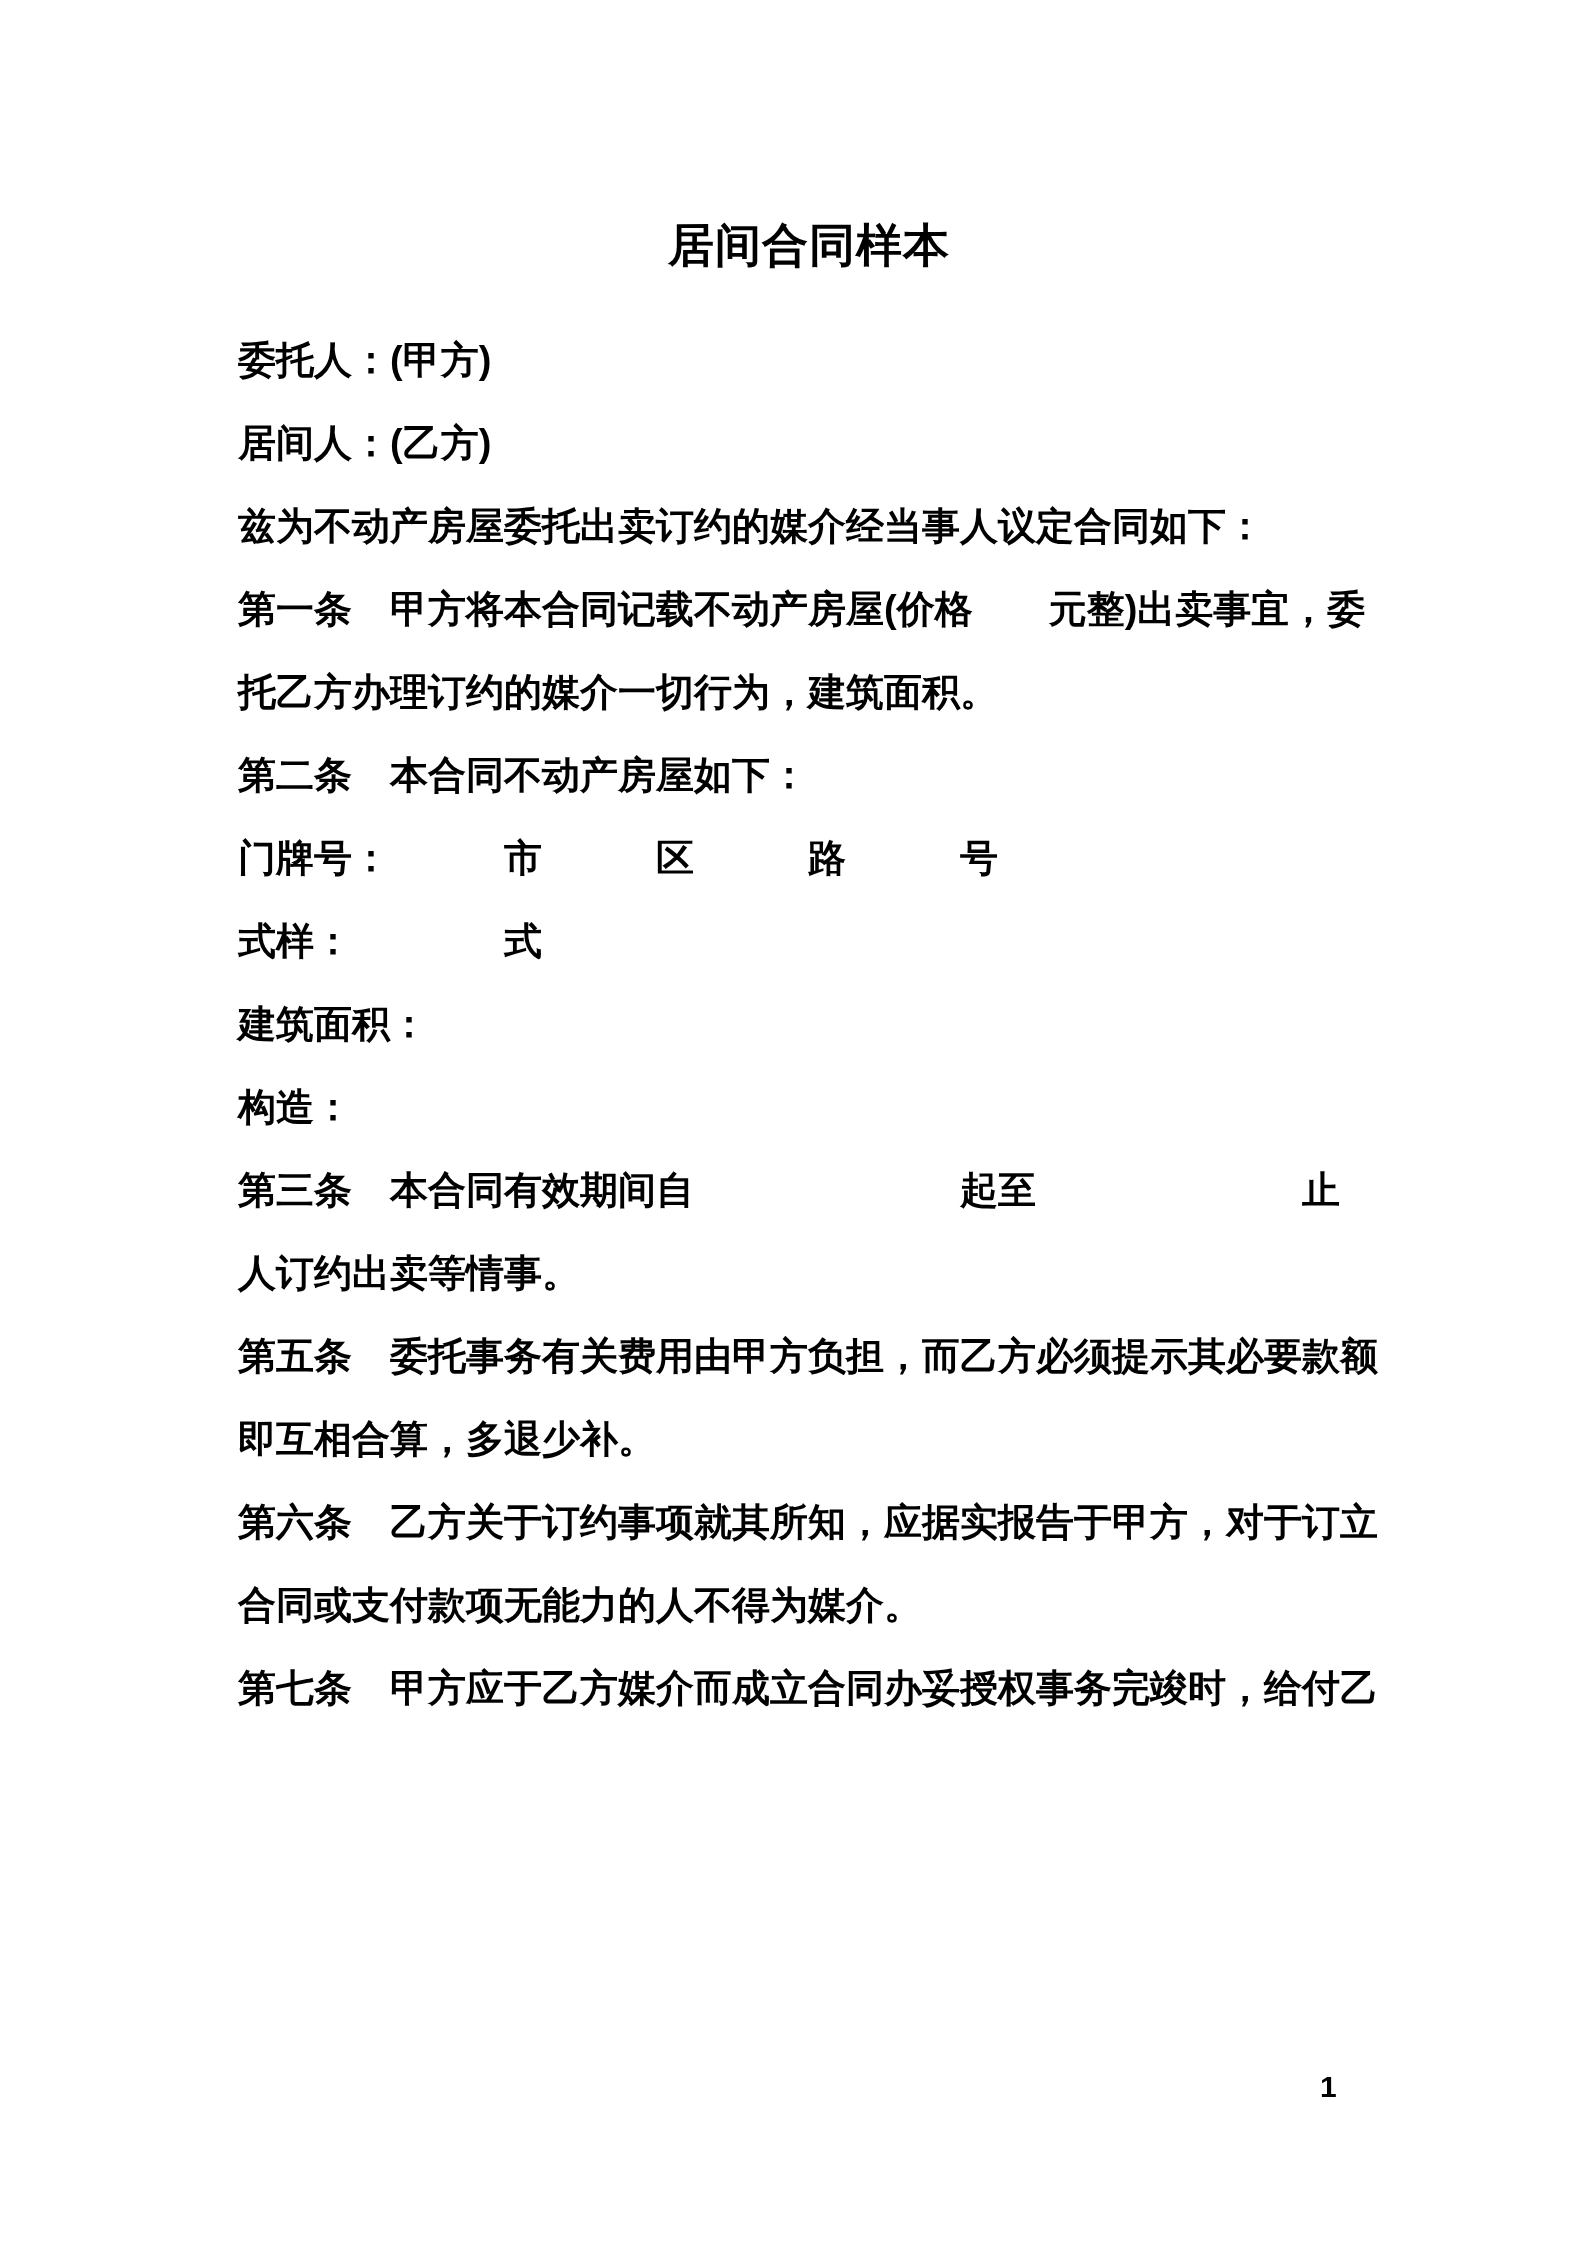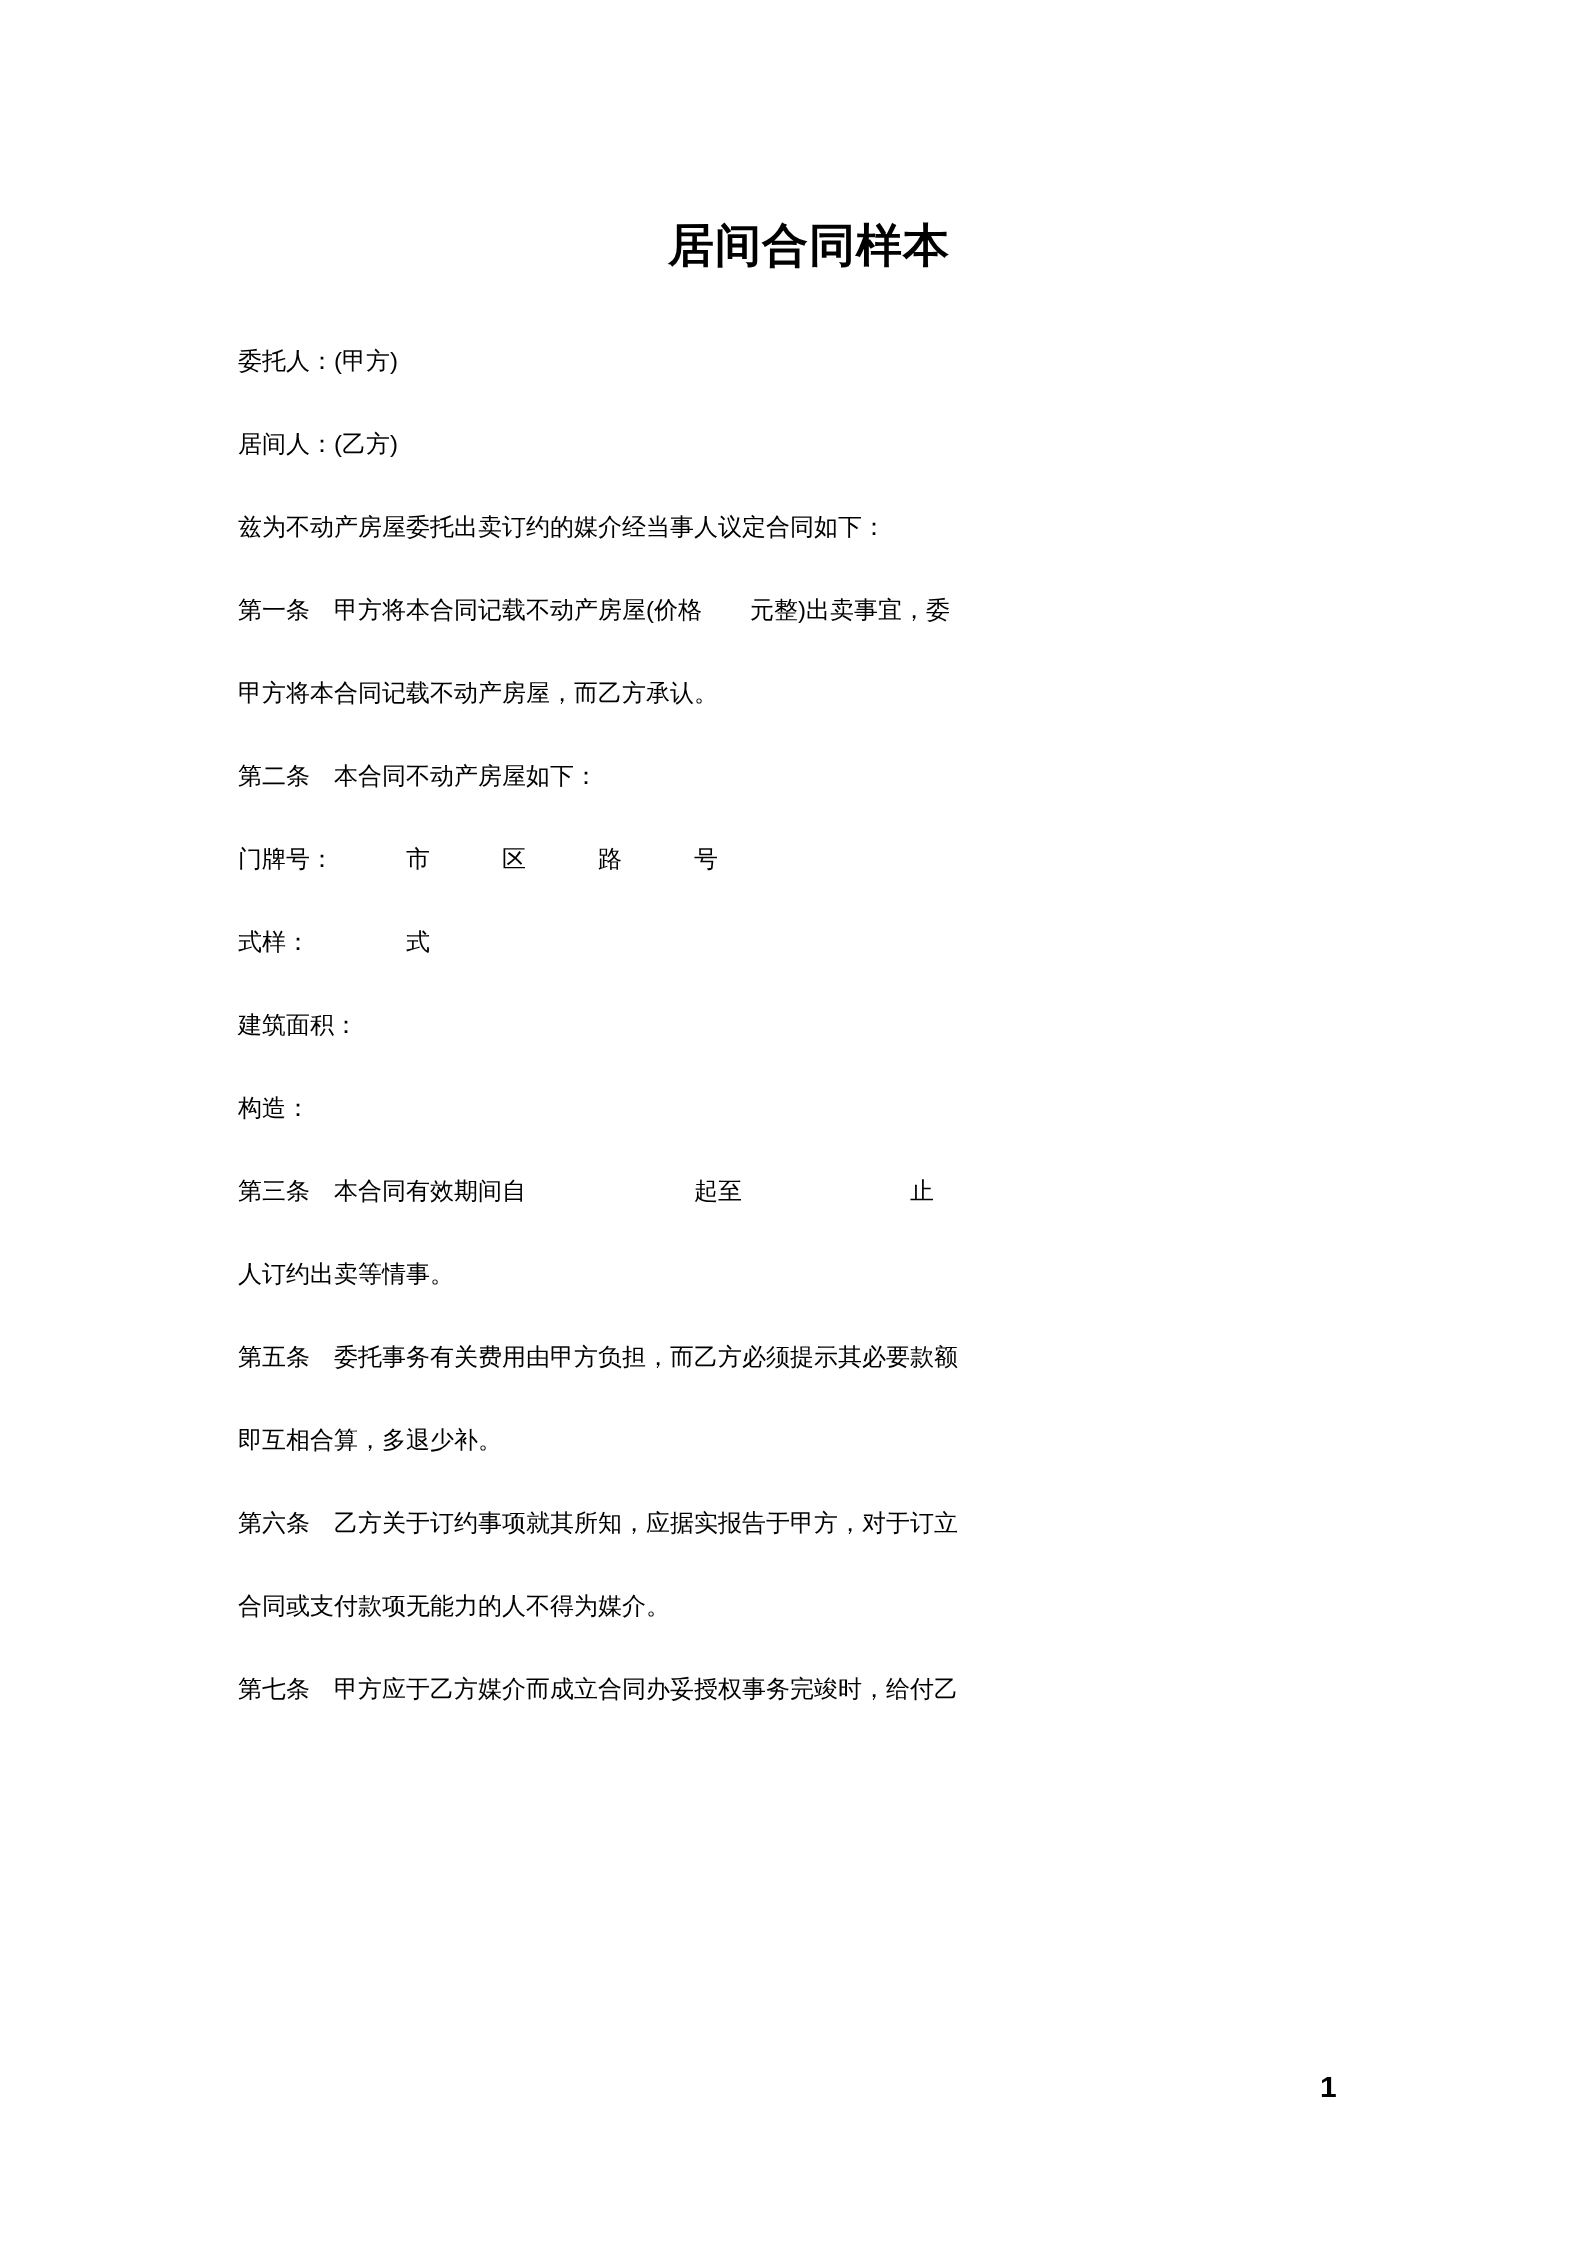--- a/index.html
+++ b/index.html
@@ -31,22 +31,23 @@
   }
   .doc-body {
     position: absolute;
     left: 238px;
     top: 319px;
     width: 1200px;
   }
   .line {
     height: 83px;
     line-height: 83px;
-    font-size: 24px;
+    font-size: 38px;
     white-space: pre; 
+    font-weight: bold;
   }
   .page-num {
     position: absolute;
     top: 2070px;
     left: 1320px;
     font-size: 30px;
     line-height: 34px;
     font-weight: 700;
   }
 </style>
@@ -54,21 +55,21 @@
 <body>
 
 <div class="page">
   <h1 class="doc-title">居间合同样本</h1>
 
   <div class="doc-body">
       <div class="line">委托人：(甲方)</div>
       <div class="line">居间人：(乙方)</div>
       <div class="line">兹为不动产房屋委托出卖订约的媒介经当事人议定合同如下：</div>
       <div class="line">第一条　甲方将本合同记载不动产房屋(价格　　元整)出卖事宜，委</div>
-      <div class="line">甲方将本合同记载不动产房屋，而乙方承认。</div>
+      <div class="line">托乙方办理订约的媒介一切行为，建筑面积。</div>
       <div class="line">第二条　本合同不动产房屋如下：</div>
       <div class="line">门牌号：　　　市　　　区　　　路　　　号</div>
       <div class="line">式样：　　　　式</div>
       <div class="line">建筑面积：</div>
       <div class="line">构造：</div>
       <div class="line">第三条　本合同有效期间自　　　　　　　起至　　　　　　　止</div>
       <div class="line">人订约出卖等情事。</div>
       <div class="line">第五条　委托事务有关费用由甲方负担，而乙方必须提示其必要款额</div>
       <div class="line">即互相合算，多退少补。</div>
       <div class="line">第六条　乙方关于订约事项就其所知，应据实报告于甲方，对于订立</div>

